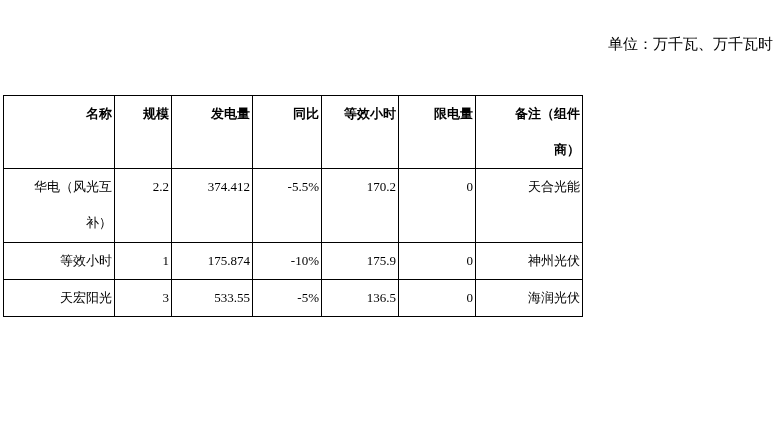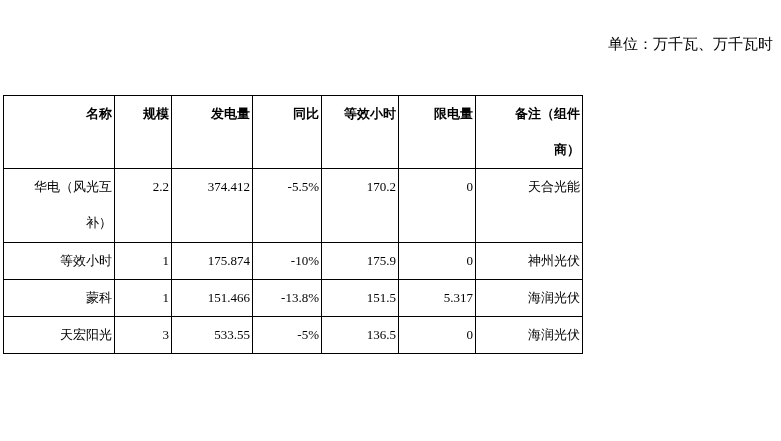--- a/index.html
+++ b/index.html
@@ -95,29 +95,20 @@
       <tr>
         <td>等效小时</td>
         <td>1</td>
         <td>175.874</td>
         <td>-10%</td>
         <td>175.9</td>
         <td>0</td>
         <td>神州光伏</td>
       </tr>
       <tr>
-        <td>蒙科</td>
-        <td>1</td>
-        <td>151.466</td>
-        <td>-13.8%</td>
-        <td>151.5</td>
-        <td>5.317</td>
-        <td>海润光伏</td>
-      </tr>
-      <tr>
         <td>天宏阳光</td>
         <td>3</td>
         <td>533.55</td>
         <td>-5%</td>
         <td>136.5</td>
         <td>0</td>
         <td>海润光伏</td>
       </tr>
     </tbody>
   </table>

